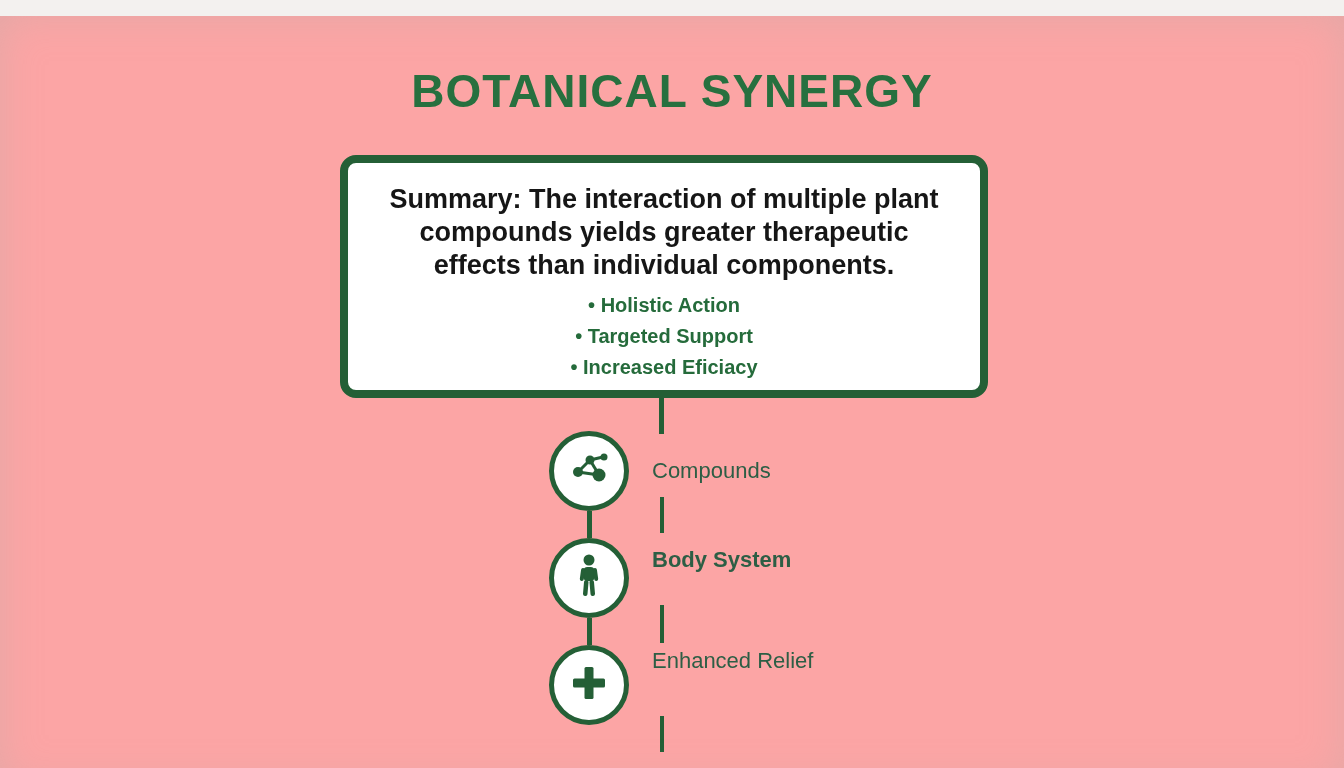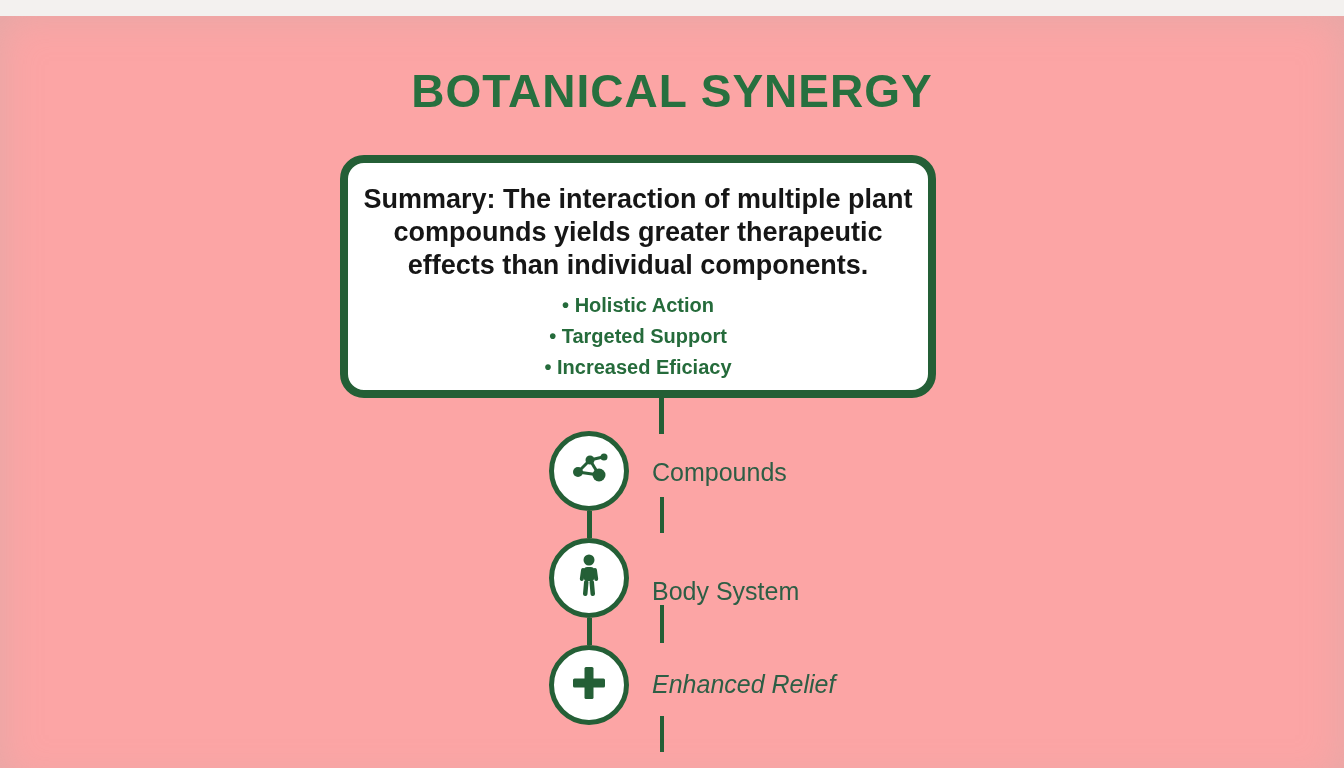--- a/index.html
+++ b/index.html
@@ -34,25 +34,25 @@
     font-size: 46px;
     font-weight: 700;
     letter-spacing: 1px;
     color: #27703f;
   }
 
   .summary-box {
     position: absolute;
     left: 340px;
     top: 139px;
-    width: 596px;
+    width: 648px;
     height: 243px;
     box-sizing: border-box;
     border: 8px solid #245f36;
-    border-radius: 24px;
+    border-radius: 16px;
     background: #ffffff;
   }
   .summary-text {
     margin: 20px auto 0 auto;
     width: 560px;
     text-align: center;
     font-size: 27px;
     line-height: 33px;
     font-weight: 700;
     color: #161616;
@@ -82,21 +82,21 @@
     border-radius: 50%;
     background: #ffffff;
     display: flex;
     align-items: center;
     justify-content: center;
   }
 
   .flow-label {
     position: absolute;
     left: 652px;
-    font-size: 25px;
+    font-size: 22px;
     color: #2d5e45;
     white-space: nowrap;
   }
 </style>
 </head>
 <body>
 
 <div class="page">
 
   <div class="title">BOTANICAL SYNERGY</div>
@@ -146,27 +146,27 @@
           <circle cx="22" cy="8" r="5.5"></circle>
           <rect x="16.5" y="15" width="11" height="14" rx="4"></rect>
           <rect x="13.5" y="16" width="4" height="13" rx="2" transform="rotate(8 15.5 22)"></rect>
           <rect x="26.5" y="16" width="4" height="13" rx="2" transform="rotate(-8 28.5 22)"></rect>
           <rect x="16.5" y="28" width="4.5" height="16" rx="2" transform="rotate(5 18.7 36)"></rect>
           <rect x="23" y="28" width="4.5" height="16" rx="2" transform="rotate(-5 25.2 36)"></rect>
         </g>
       </svg>
     </span>
   </div>
-  <div class="flow-label" style="top:561px;">Body System</div>
+  <div class="flow-label" style="top:531px;font-weight:bold;">Body System</div>
 
   <div class="node-circle" style="top:629px;">
     <span>
       <svg width="42" height="42" viewBox="0 0 42 42">
         <g fill="#245f36">
           <rect x="5" y="16.5" width="32" height="9" rx="1.5"></rect>
           <rect x="16.5" y="5" width="9" height="32" rx="1.5"></rect>
         </g>
       </svg>
     </span>
   </div>
-  <div class="flow-label" style="top:654px;font-style:italic;">Enhanced Relief</div>
+  <div class="flow-label" style="top:632px;">Enhanced Relief</div>
 
 </div>
 
 </body></html>

